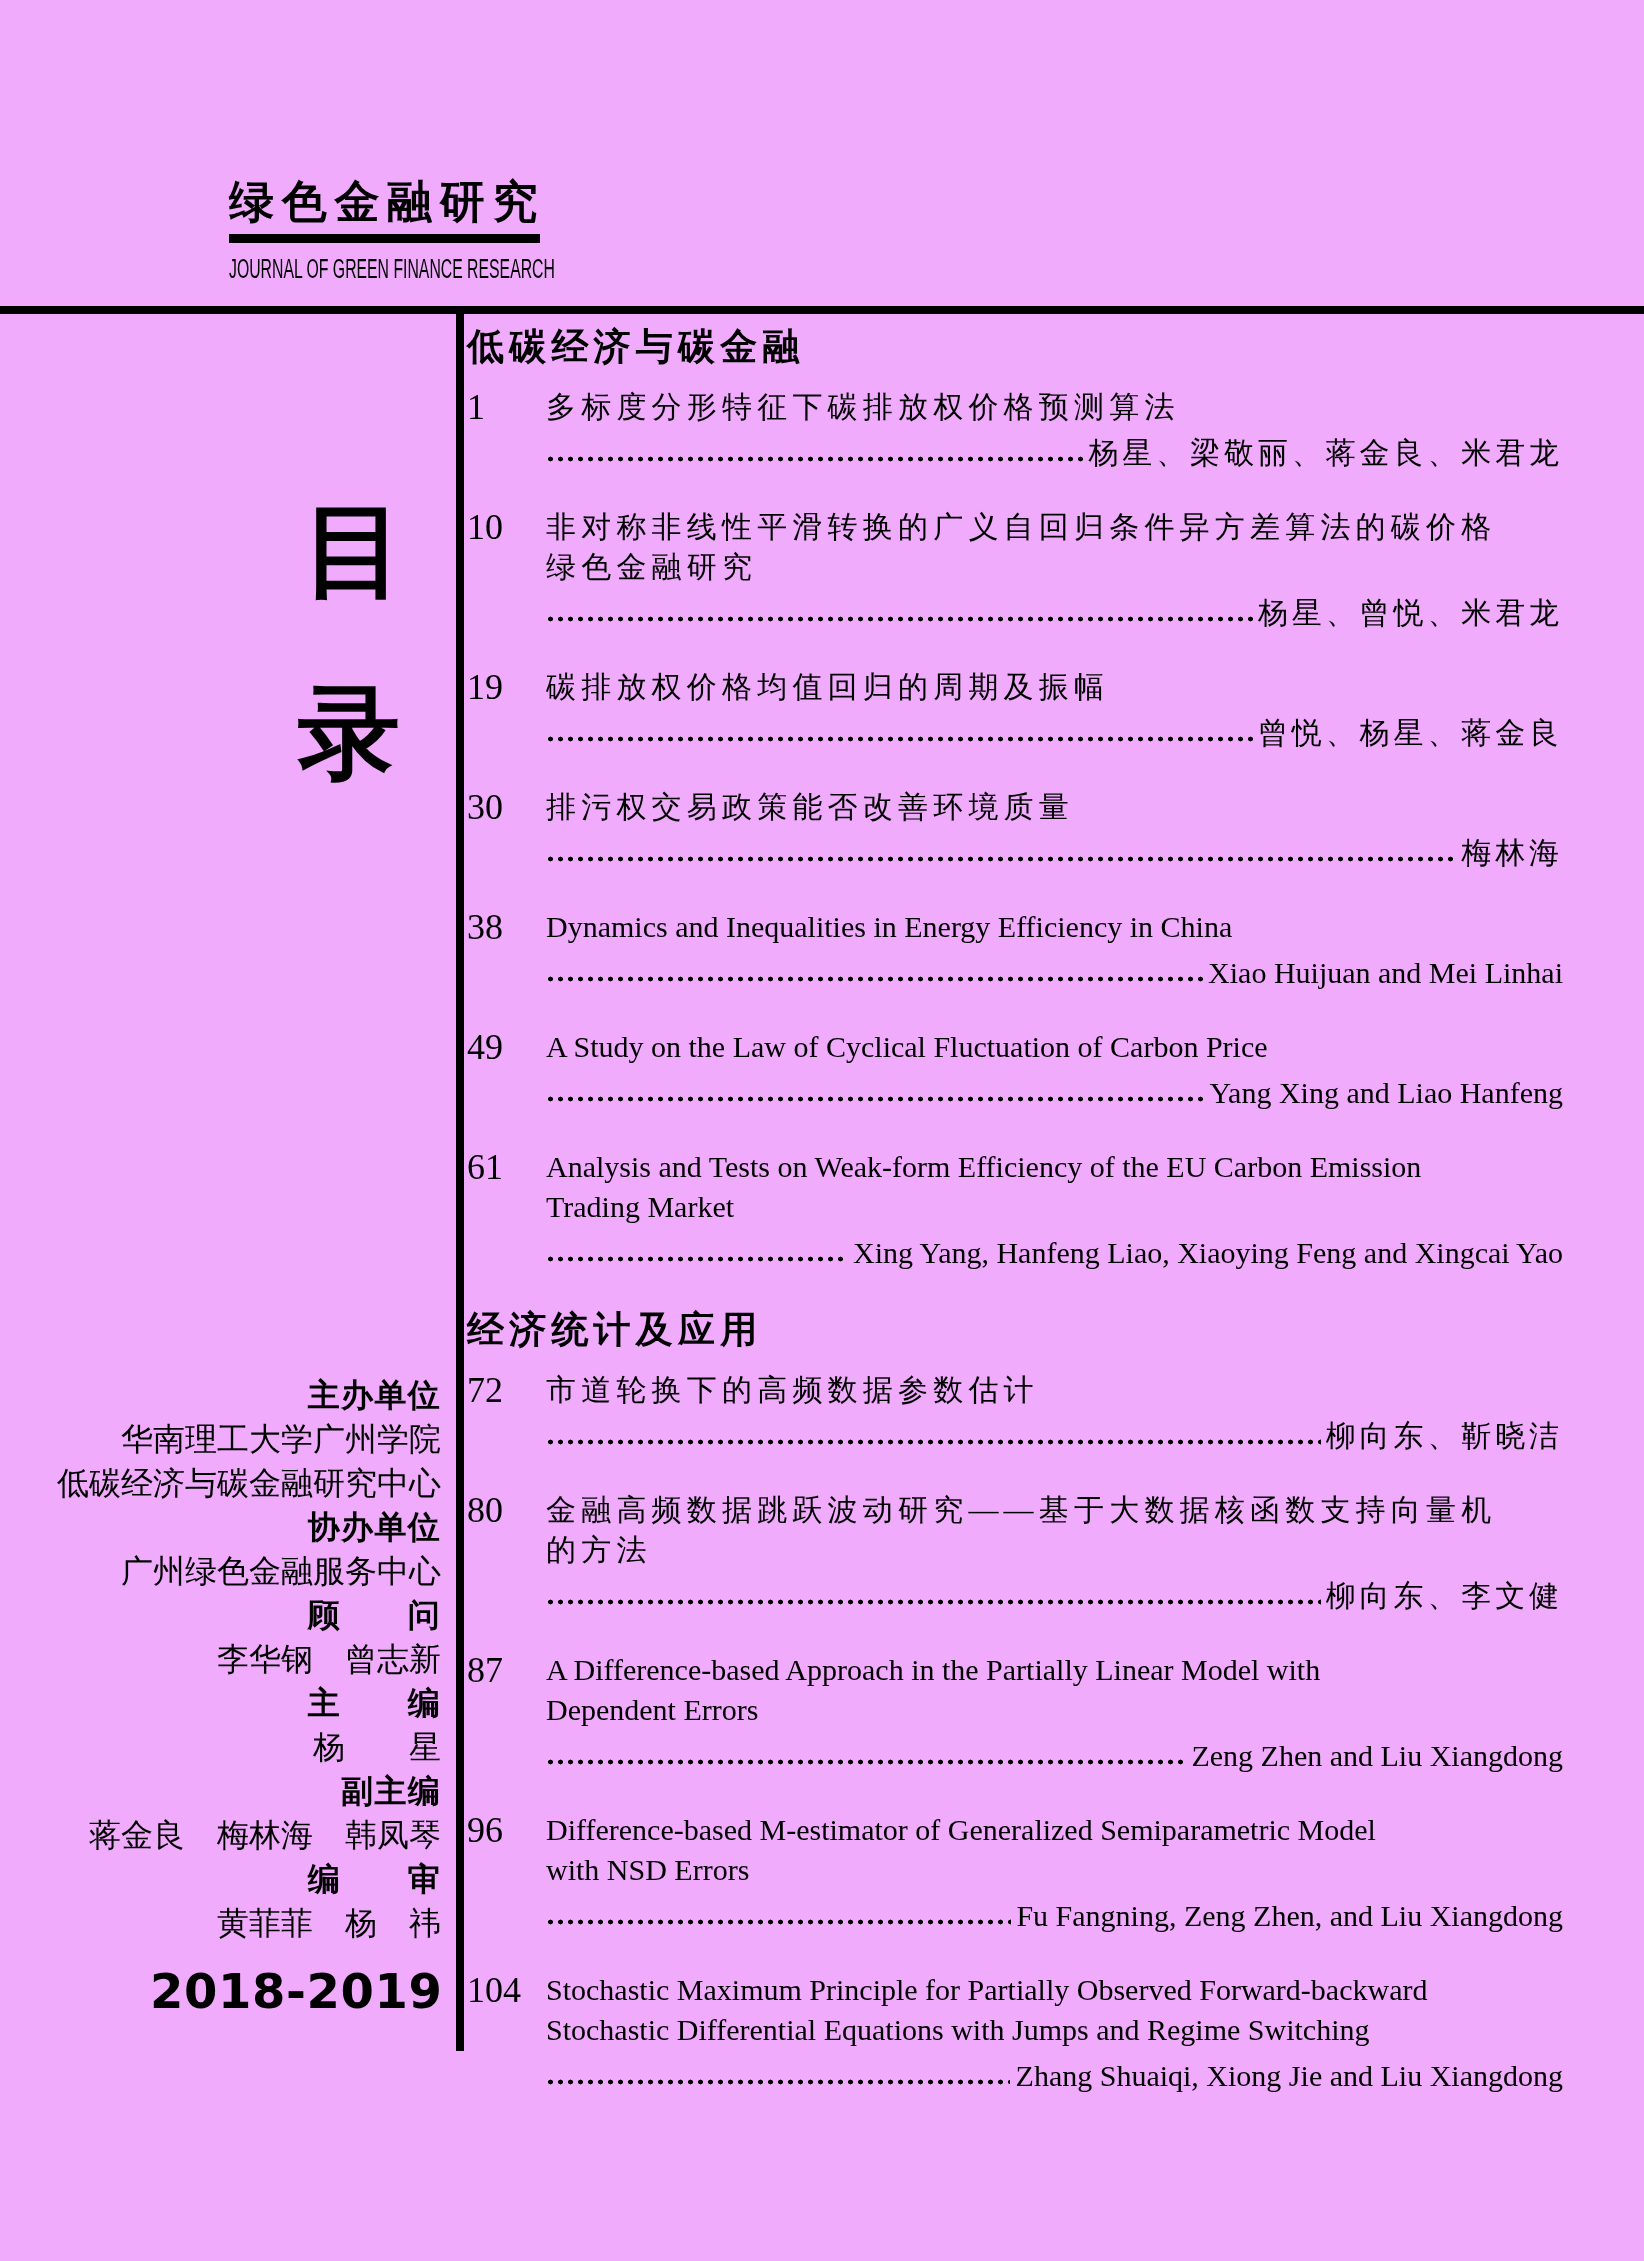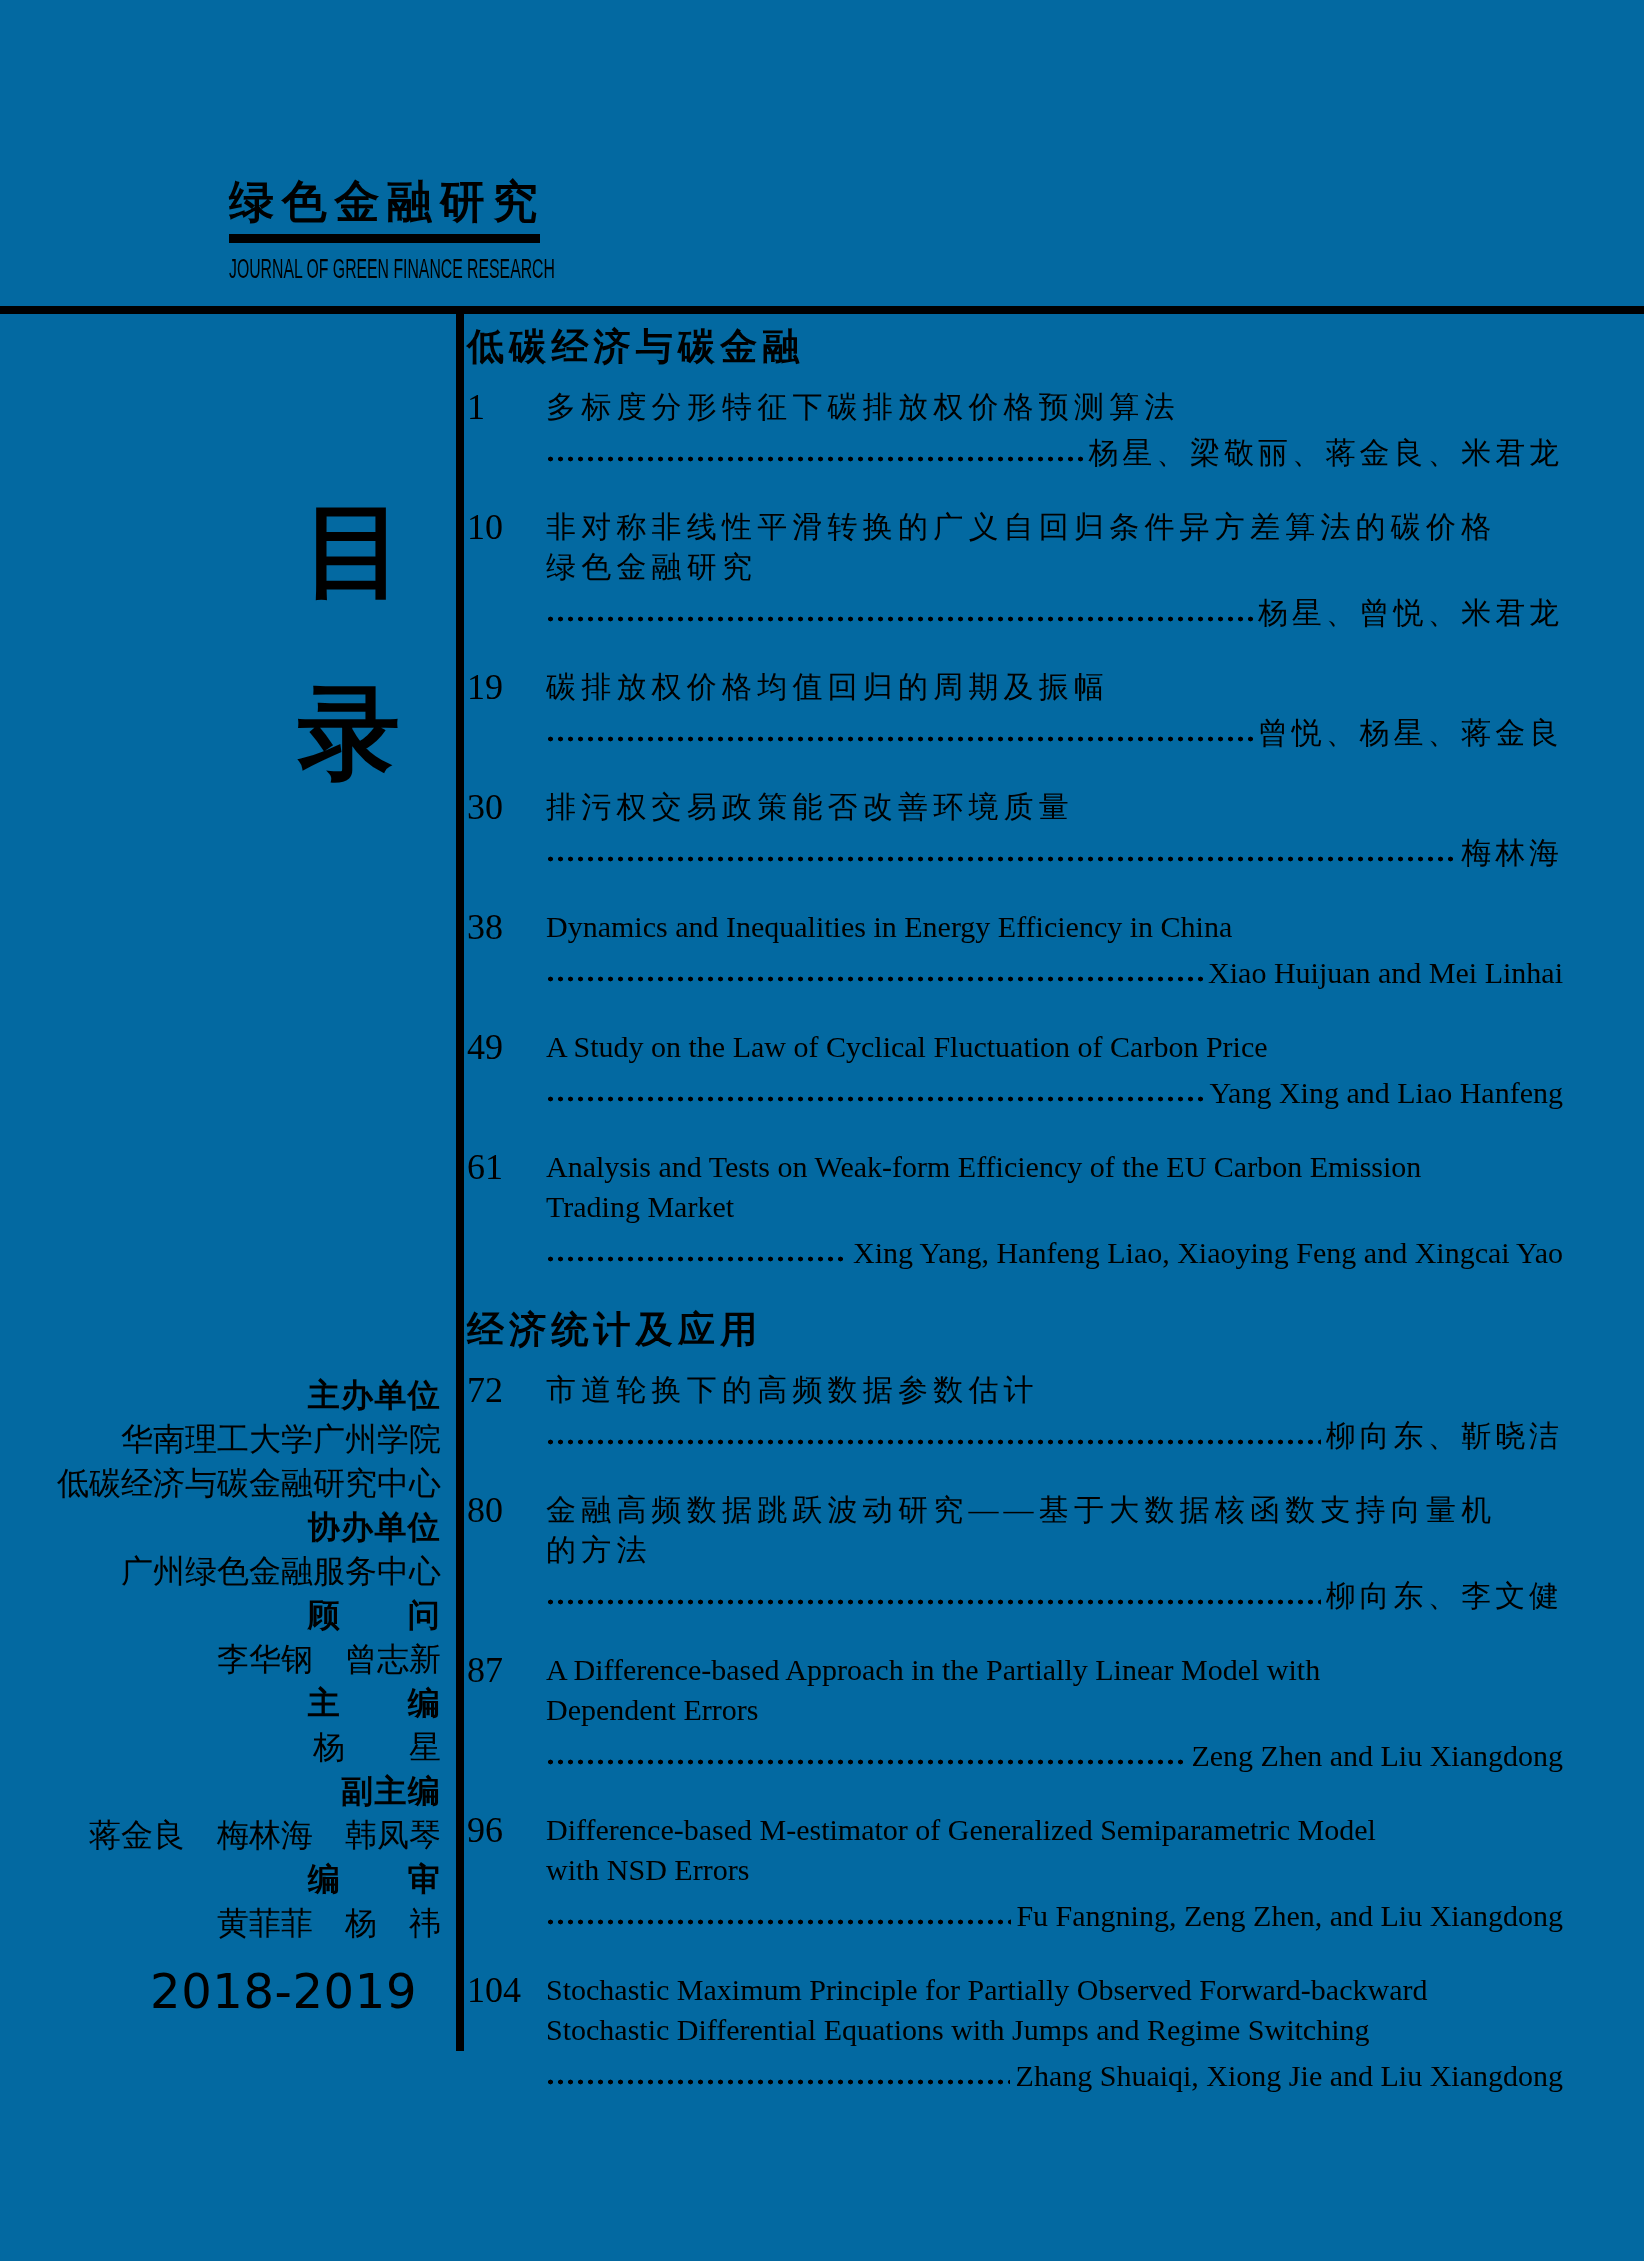--- a/index.html
+++ b/index.html
@@ -1,16 +1,16 @@
 <!DOCTYPE html>
 <html style="font-size:10.3px"><head>
 <meta charset="utf-8">
 <style>
   html,body{margin:0;padding:0;background:#fff;}
-  .page{position:relative;width:1644px;height:2261px;background:#0369a1;color:#000;
+  .page{position:relative;width:1644px;height:2261px;background:#f0abfc;color:#000;
         font-family:"Liberation Serif","DejaVu Serif",serif;overflow:hidden;}
 
   
   .masthead{position:absolute;left:229px;top:179px;width:311px;}
   .logo-cn{font-family:"DejaVu Sans","Liberation Sans",sans-serif;font-weight:bold;
            font-size:45px;line-height:1;letter-spacing:7.7px;white-space:nowrap;}
   .logo-underline{height:8.4px;background:#000;margin-top:10.3px;width:311px;}
   .logo-en{font-family:"Liberation Sans","DejaVu Sans",sans-serif;font-size:27px;line-height:1;
            margin-top:13px;white-space:nowrap;transform:scaleX(0.585);transform-origin:left center;}
 
@@ -24,21 +24,21 @@
   .mu1{left:303px;top:500px;}
   .mu2{left:298px;top:682px;}
 
   
   .imprint{position:absolute;right:1203px;top:1373px;text-align:right;
            font-size:32px;line-height:44px;white-space:nowrap;}
   .imp-line{display:block;}
   .imp-line.bold{font-weight:bold;letter-spacing:1.3px;}
 
   .year{position:absolute;left:150px;top:1967px;font-family:"DejaVu Sans","Liberation Sans",sans-serif;
-        font-weight:normal;font-size:48px;line-height:1;letter-spacing:0.6px;}
+        font-weight:bold;font-size:48px;line-height:1;letter-spacing:0.6px;}
 
   
   .toc{position:absolute;left:467px;top:324px;width:1096px;}
   .sec-title{font-size:37px;font-weight:bold;line-height:45px;margin:0 0 18px 0;letter-spacing:5.2px;}
   .sec + .sec .sec-title{margin-top:9px;}
   .entry{display:flex;margin-bottom:34px;}
   .num{flex:0 0 79px;font-size:36px;line-height:40px;}
   .ebody{flex:1 1 auto;min-width:0;}
   .title{font-size:30px;line-height:40px;white-space:pre-line;}
   .title.cn{letter-spacing:5.2px;}

